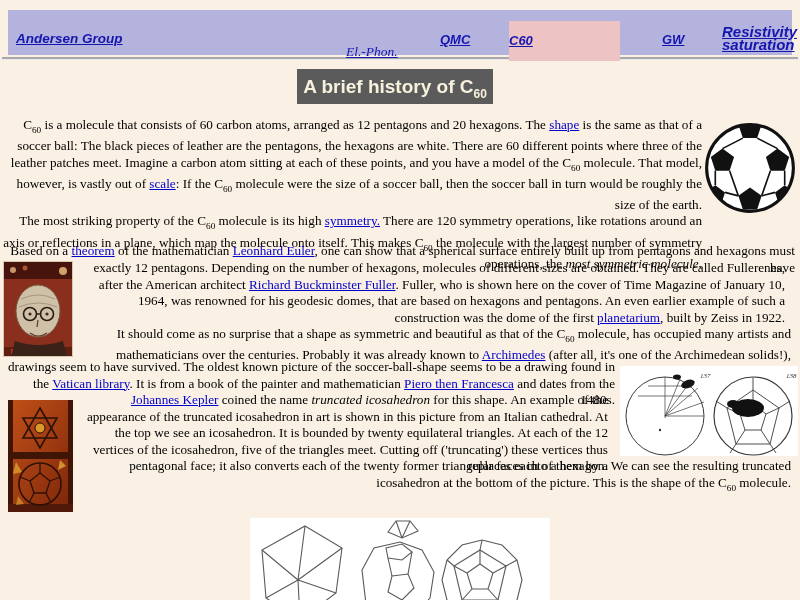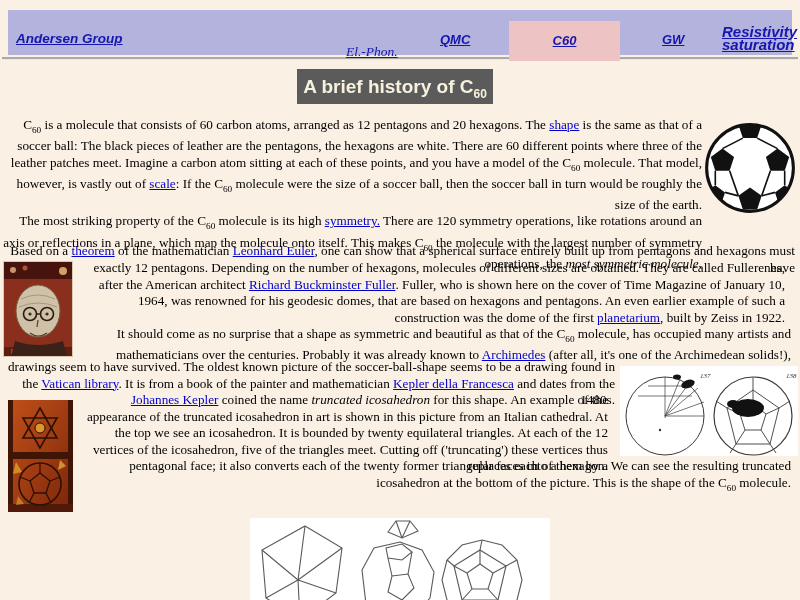--- a/index.html
+++ b/index.html
@@ -32,31 +32,31 @@
 
 <div id="screen">
 
   <div class="navbar"></div>
   <div class="hr-line"></div>
   <div class="active-cell"></div>
 
   <a class="nav-link" style="left:16px;top:31px;font-size:13.5px;" href="#">Andersen Group</a>
   <a class="nav-link serif" style="left:322px;top:44px;margin-left:24px;" href="#">El.-Phon.</a>
   <a class="nav-link" style="left:440px;top:32px;" href="#">QMC</a>
-  <a class="nav-link" style="left:509px;top:33px;width:111px;text-align:center;" href="#">C60</a>
+  <a class="nav-link" style="left:509px;top:33px;width:111px;" href="#">C60</a>
   <a class="nav-link" style="left:662px;top:32px;" href="#">GW</a>
   <a class="nav-link wrap" style="left:722px;top:26px;width:72px;" href="#">Resistivity saturation</a>
 
   <div class="page-title"><span>A brief history of C</span><sub>60</sub></div>
 
   <div class="tb" style="left:3px;top:117px;width:699px;"><span>C</span><span><sub>60</sub></span><span> is a molecule that consists of 60 carbon atoms, arranged as 12 pentagons and 20 hexagons. The </span><a href="#">shape</a><span> is the same as that of a soccer ball: The black pieces of leather are the pentagons, the hexagons are white. There are 60 different points where three of the leather patches meet. Imagine a carbon atom sitting at each of these points, and you have a model of the </span><span>C</span><span><sub>60</sub></span><span> molecule. That model, however, is vastly out of </span><a href="#">scale</a><span>: If the </span><span>C</span><span><sub>60</sub></span><span> molecule were the size of a soccer ball, then the soccer ball in turn would be roughly the size of the earth.</span><br><span>The most striking property of the </span><span>C</span><span><sub>60</sub></span><span> molecule is its high </span><a href="#">symmetry.</a><span> There are 120 symmetry operations, like rotations around an axis or reflections in a plane, which map the molecule onto itself. This makes </span><span>C</span><span><sub>60</sub></span><span> the molecule with the largest number of symmetry operations, the </span><span><i>most symmetric molecule</i></span><span>.</span></div>
   <div class="tb" style="left:3px;top:243px;width:792px;"><span>Based on a </span><a href="#">theorem</a><span> of the mathematician </span><a href="#">Leonhard Euler</a><span>, one can show that a spherical surface entirely built up from pentagons and hexagons must have</span></div>
   <div class="tb" style="left:78px;top:260px;width:707px;"><span>exactly 12 pentagons. Depending on the number of hexagons, molecules of different sizes are obtained. They are called Fullerenes, after the American architect </span><a href="#">Richard Buckminster Fuller</a><span>. Fuller, who is shown here on the cover of Time Magazine of January 10, 1964, was renowned for his geodesic domes, that are based on hexagons and pentagons. An even earlier example of such a construction was the dome of the first </span><a href="#">planetarium</a><span>, built by Zeiss in 1922.</span></div>
   <div class="tb" style="left:78px;top:326px;width:713px;"><span>It should come as no surprise that a shape as symmetric and beautiful as that of the </span><span>C</span><span><sub>60</sub></span><span> molecule, has occupied many artists and mathematicians over the centuries. Probably it was already known to </span><a href="#">Archimedes</a><span> (after all, it's one of the Archimedean solids!), although no</span></div>
-  <div class="tb" style="left:3px;top:359px;width:612px;"><span>drawings seem to have survived. The oldest known picture of the soccer-ball-shape seems to be a drawing found in the </span><a href="#">Vatican library</a><span>. It is from a book of the painter and mathematician </span><a href="#">Kepler della Francesca</a><span> and dates from the 1480s.</span></div>
+  <div class="tb" style="left:3px;top:359px;width:612px;"><span>drawings seem to have survived. The oldest known picture of the soccer-ball-shape seems to be a drawing found in the </span><a href="#">Vatican library</a><span>. It is from a book of the painter and mathematician </span><a href="#">Piero then Francesca</a><span> and dates from the 1480s.</span></div>
   <div class="tb" style="left:78px;top:392px;width:530px;"><a href="#">Johannes Kepler</a><span> coined the name </span><span><i>truncated icosahedron</i></span><span> for this shape. An example of the appearance of the truncated icosahedron in art is shown in this picture from an Italian cathedral. At the top we see an icosahedron. It is bounded by twenty equilateral triangles. At each of the 12 vertices of the icosahedron, five of the triangles meet. Cutting off ('truncating') these vertices thus replaces each of them by a</span></div>
   <div class="tb" style="left:78px;top:458px;width:713px;"><span>pentagonal face; it also converts each of the twenty former triangular faces into a hexagon. We can see the resulting truncated icosahedron at the bottom of the picture. This is the shape of the </span><span>C</span><span><sub>60</sub></span><span> molecule.</span></div>
 
   <svg class="fig" style="left:702px;top:118px;" width="96" height="99" viewBox="0 0 94 97">
     <defs>
         <clipPath id="ballclip">
           <circle cx="47" cy="49" r="42.5"></circle>
         </clipPath>
       </defs>
     <circle cx="47" cy="49" r="42.5" fill="#ffffff" stroke="#111" stroke-width="3"></circle>

